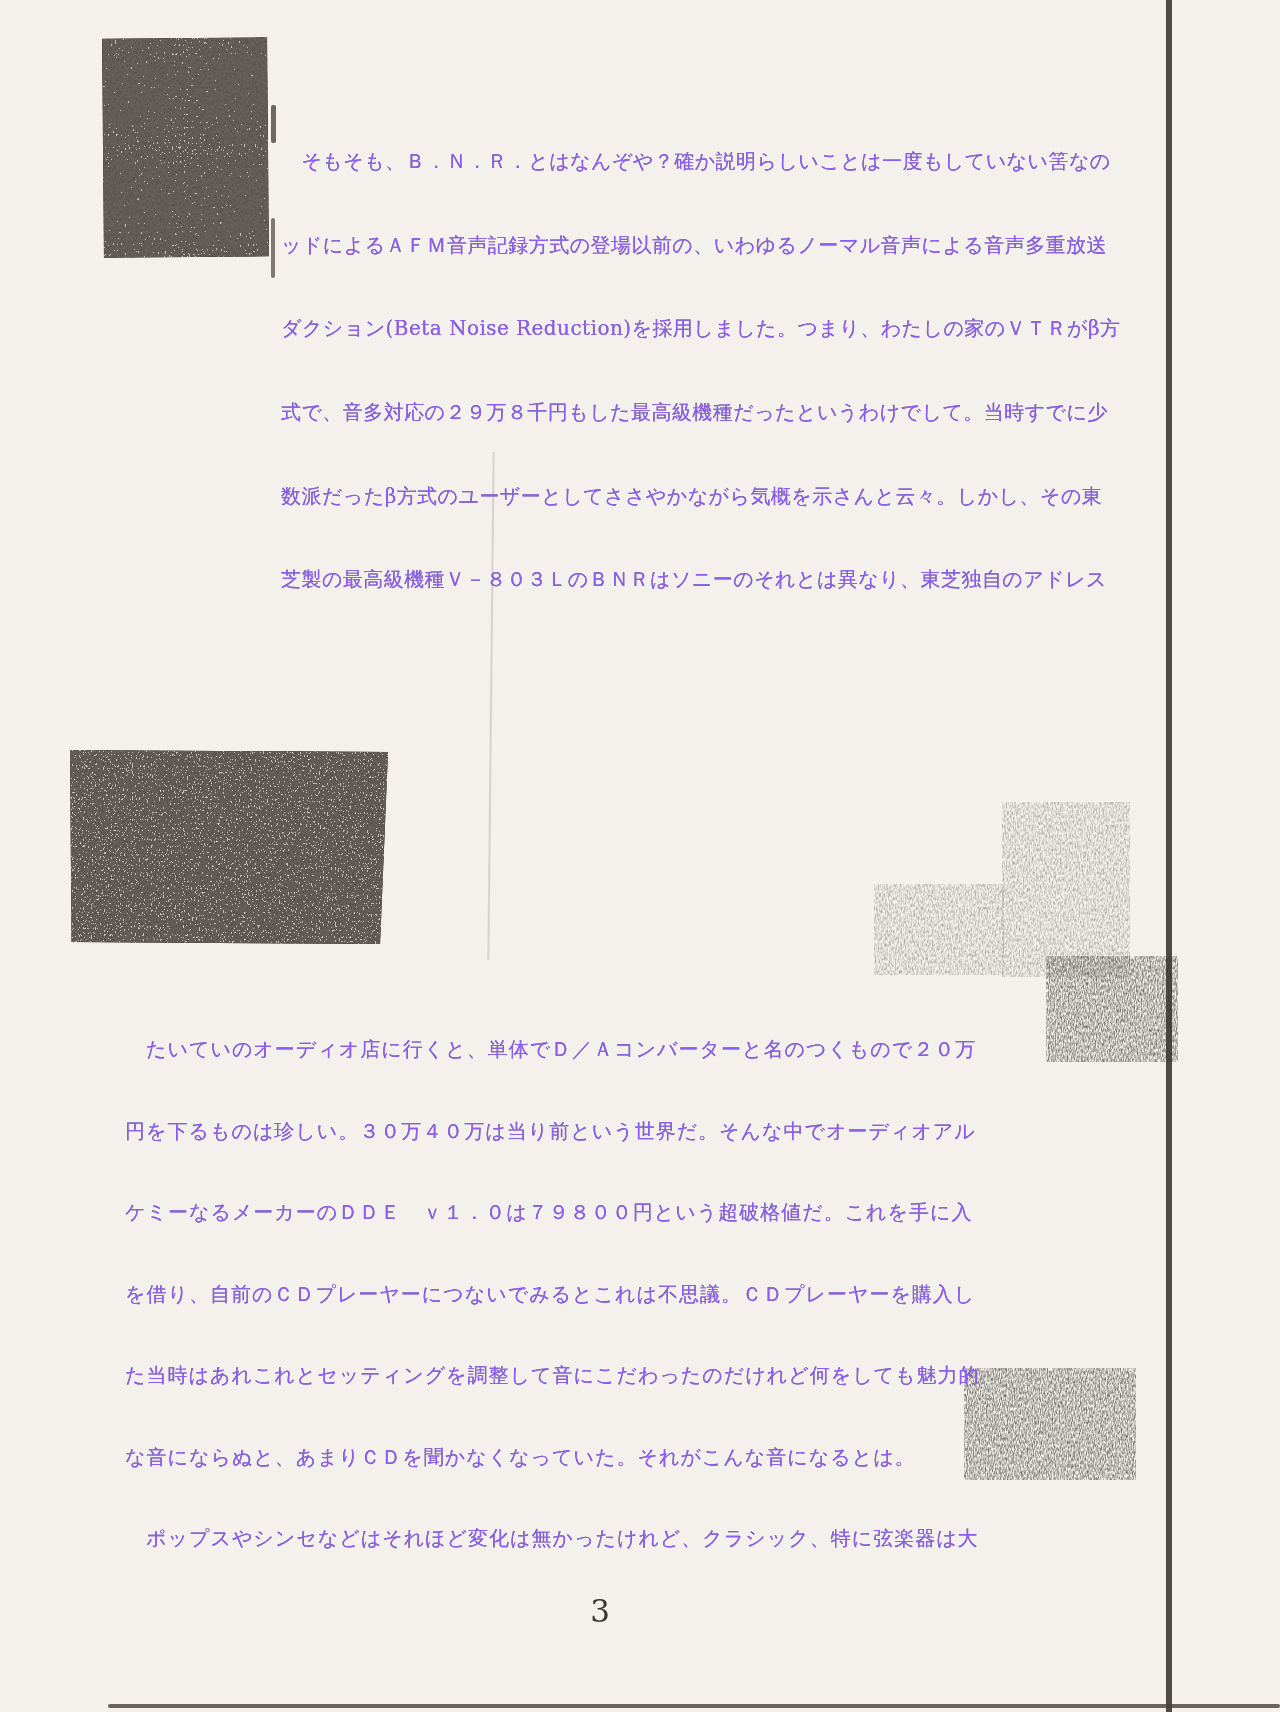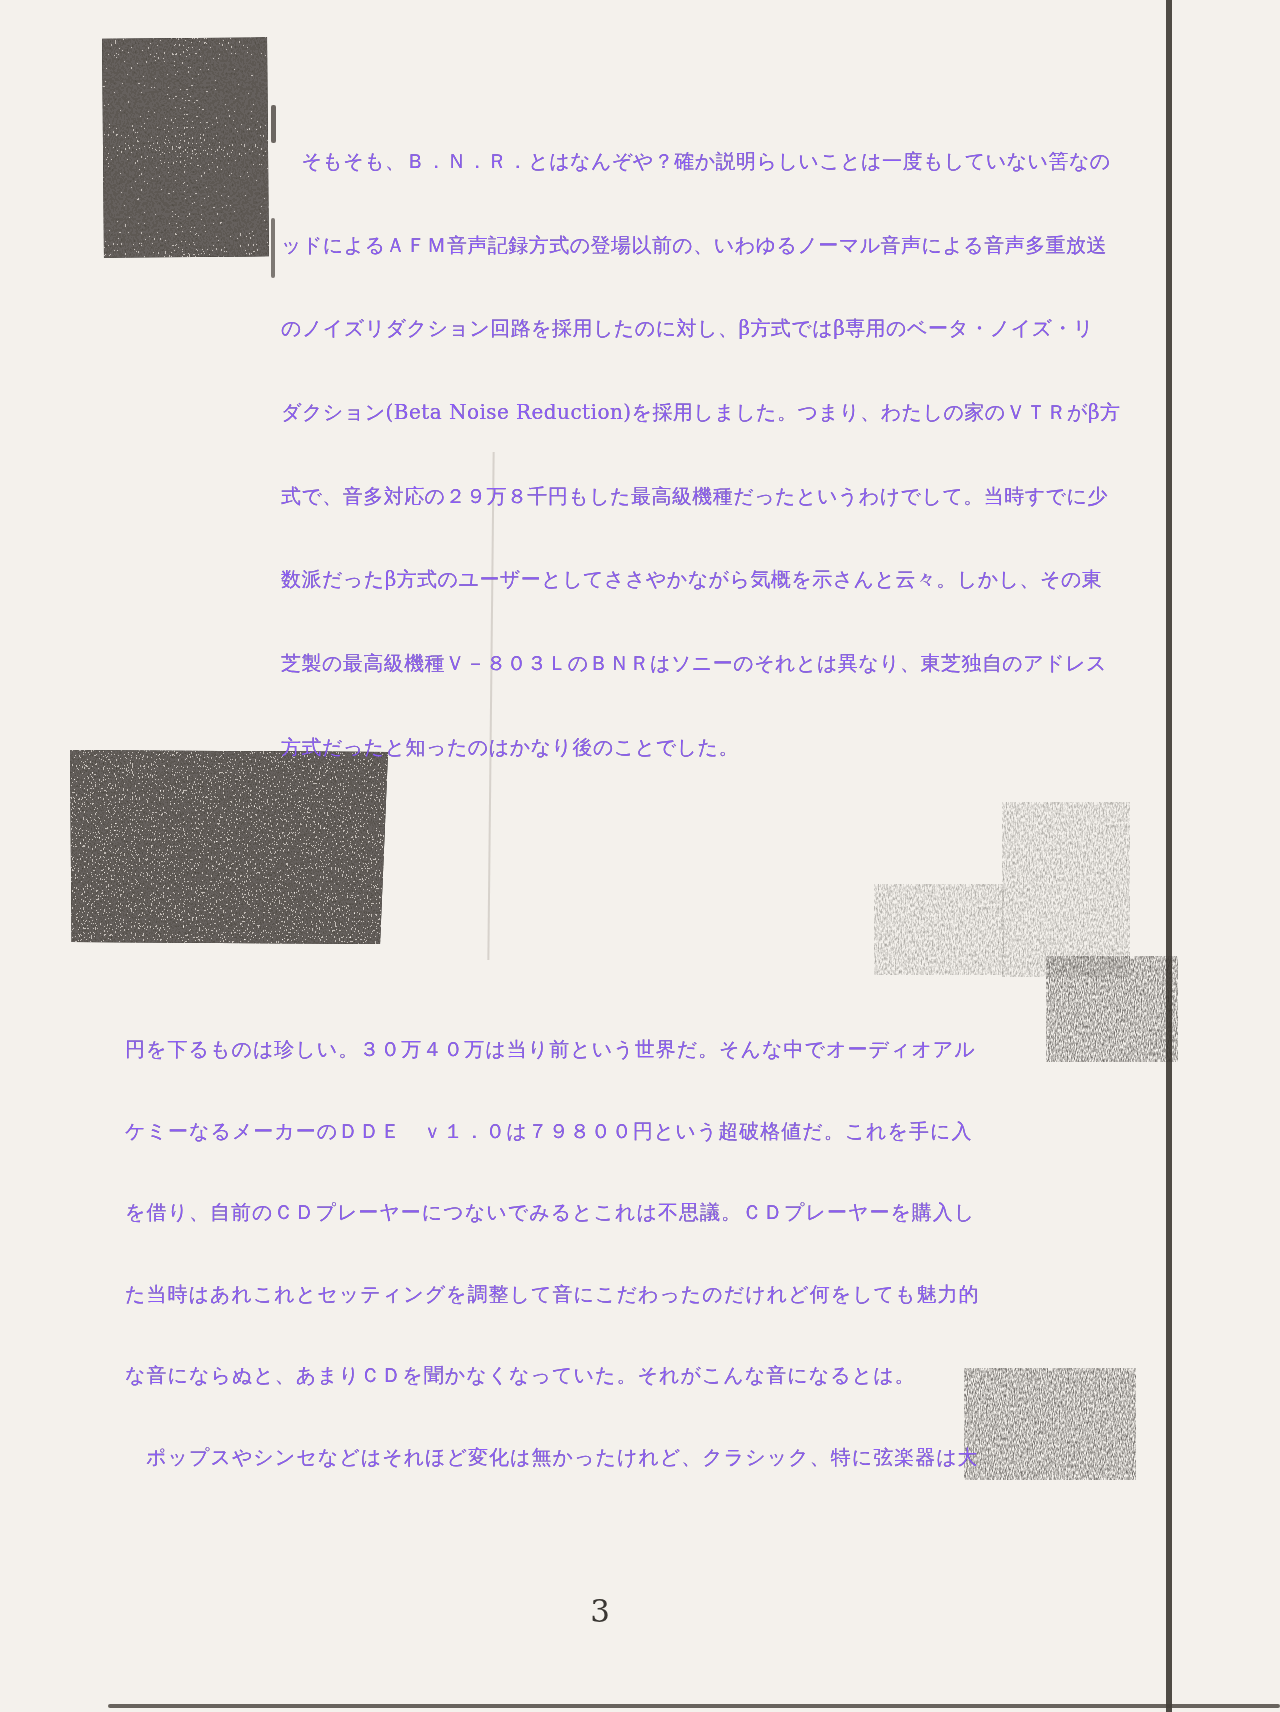--- a/index.html
+++ b/index.html
@@ -96,29 +96,28 @@
 
   <div class="speck sp1"></div>
   <div class="speck sp2"></div>
   <div class="crease"></div>
   <div class="edge-right"></div>
   <div class="edge-bottom"></div>
 
   <div class="para p1">
     <div class="tl">　そもそも、Ｂ．Ｎ．Ｒ．とはなんぞや？確か説明らしいことは一度もしていない筈なの</div>
     <div class="tl">ッドによるＡＦＭ音声記録方式の登場以前の、いわゆるノーマル音声による音声多重放送</div>
-    <div class="tl">のノイズリダクション回路を採用したのに対し、β方式ではβ専用のベータ・ノイズ・リ</div>
     <div class="tl">ダクション(Beta Noise Reduction)を採用しました。つまり、わたしの家のＶＴＲがβ方</div>
     <div class="tl">式で、音多対応の２９万８千円もした最高級機種だったというわけでして。当時すでに少</div>
     <div class="tl">数派だったβ方式のユーザーとしてささやかながら気概を示さんと云々。しかし、その東</div>
     <div class="tl">芝製の最高級機種Ｖ－８０３ＬのＢＮＲはソニーのそれとは異なり、東芝独自のアドレス</div>
-    <div class="tl">方式だったと知ったのはかなり後のことでした。</div>
   </div>
 
   <div class="para p2">
+    <div class="tl">　たいていのオーディオ店に行くと、単体でＤ／Ａコンバーターと名のつくもので２０万</div>
     <div class="tl">円を下るものは珍しい。３０万４０万は当り前という世界だ。そんな中でオーディオアル</div>
     <div class="tl">ケミーなるメーカーのＤＤＥ　ｖ１．０は７９８００円という超破格値だ。これを手に入</div>
     <div class="tl">を借り、自前のＣＤプレーヤーにつないでみるとこれは不思議。ＣＤプレーヤーを購入し</div>
     <div class="tl">た当時はあれこれとセッティングを調整して音にこだわったのだけれど何をしても魅力的</div>
     <div class="tl">な音にならぬと、あまりＣＤを聞かなくなっていた。それがこんな音になるとは。</div>
     <div class="tl">　ポップスやシンセなどはそれほど変化は無かったけれど、クラシック、特に弦楽器は大</div>
     
     
     
     

